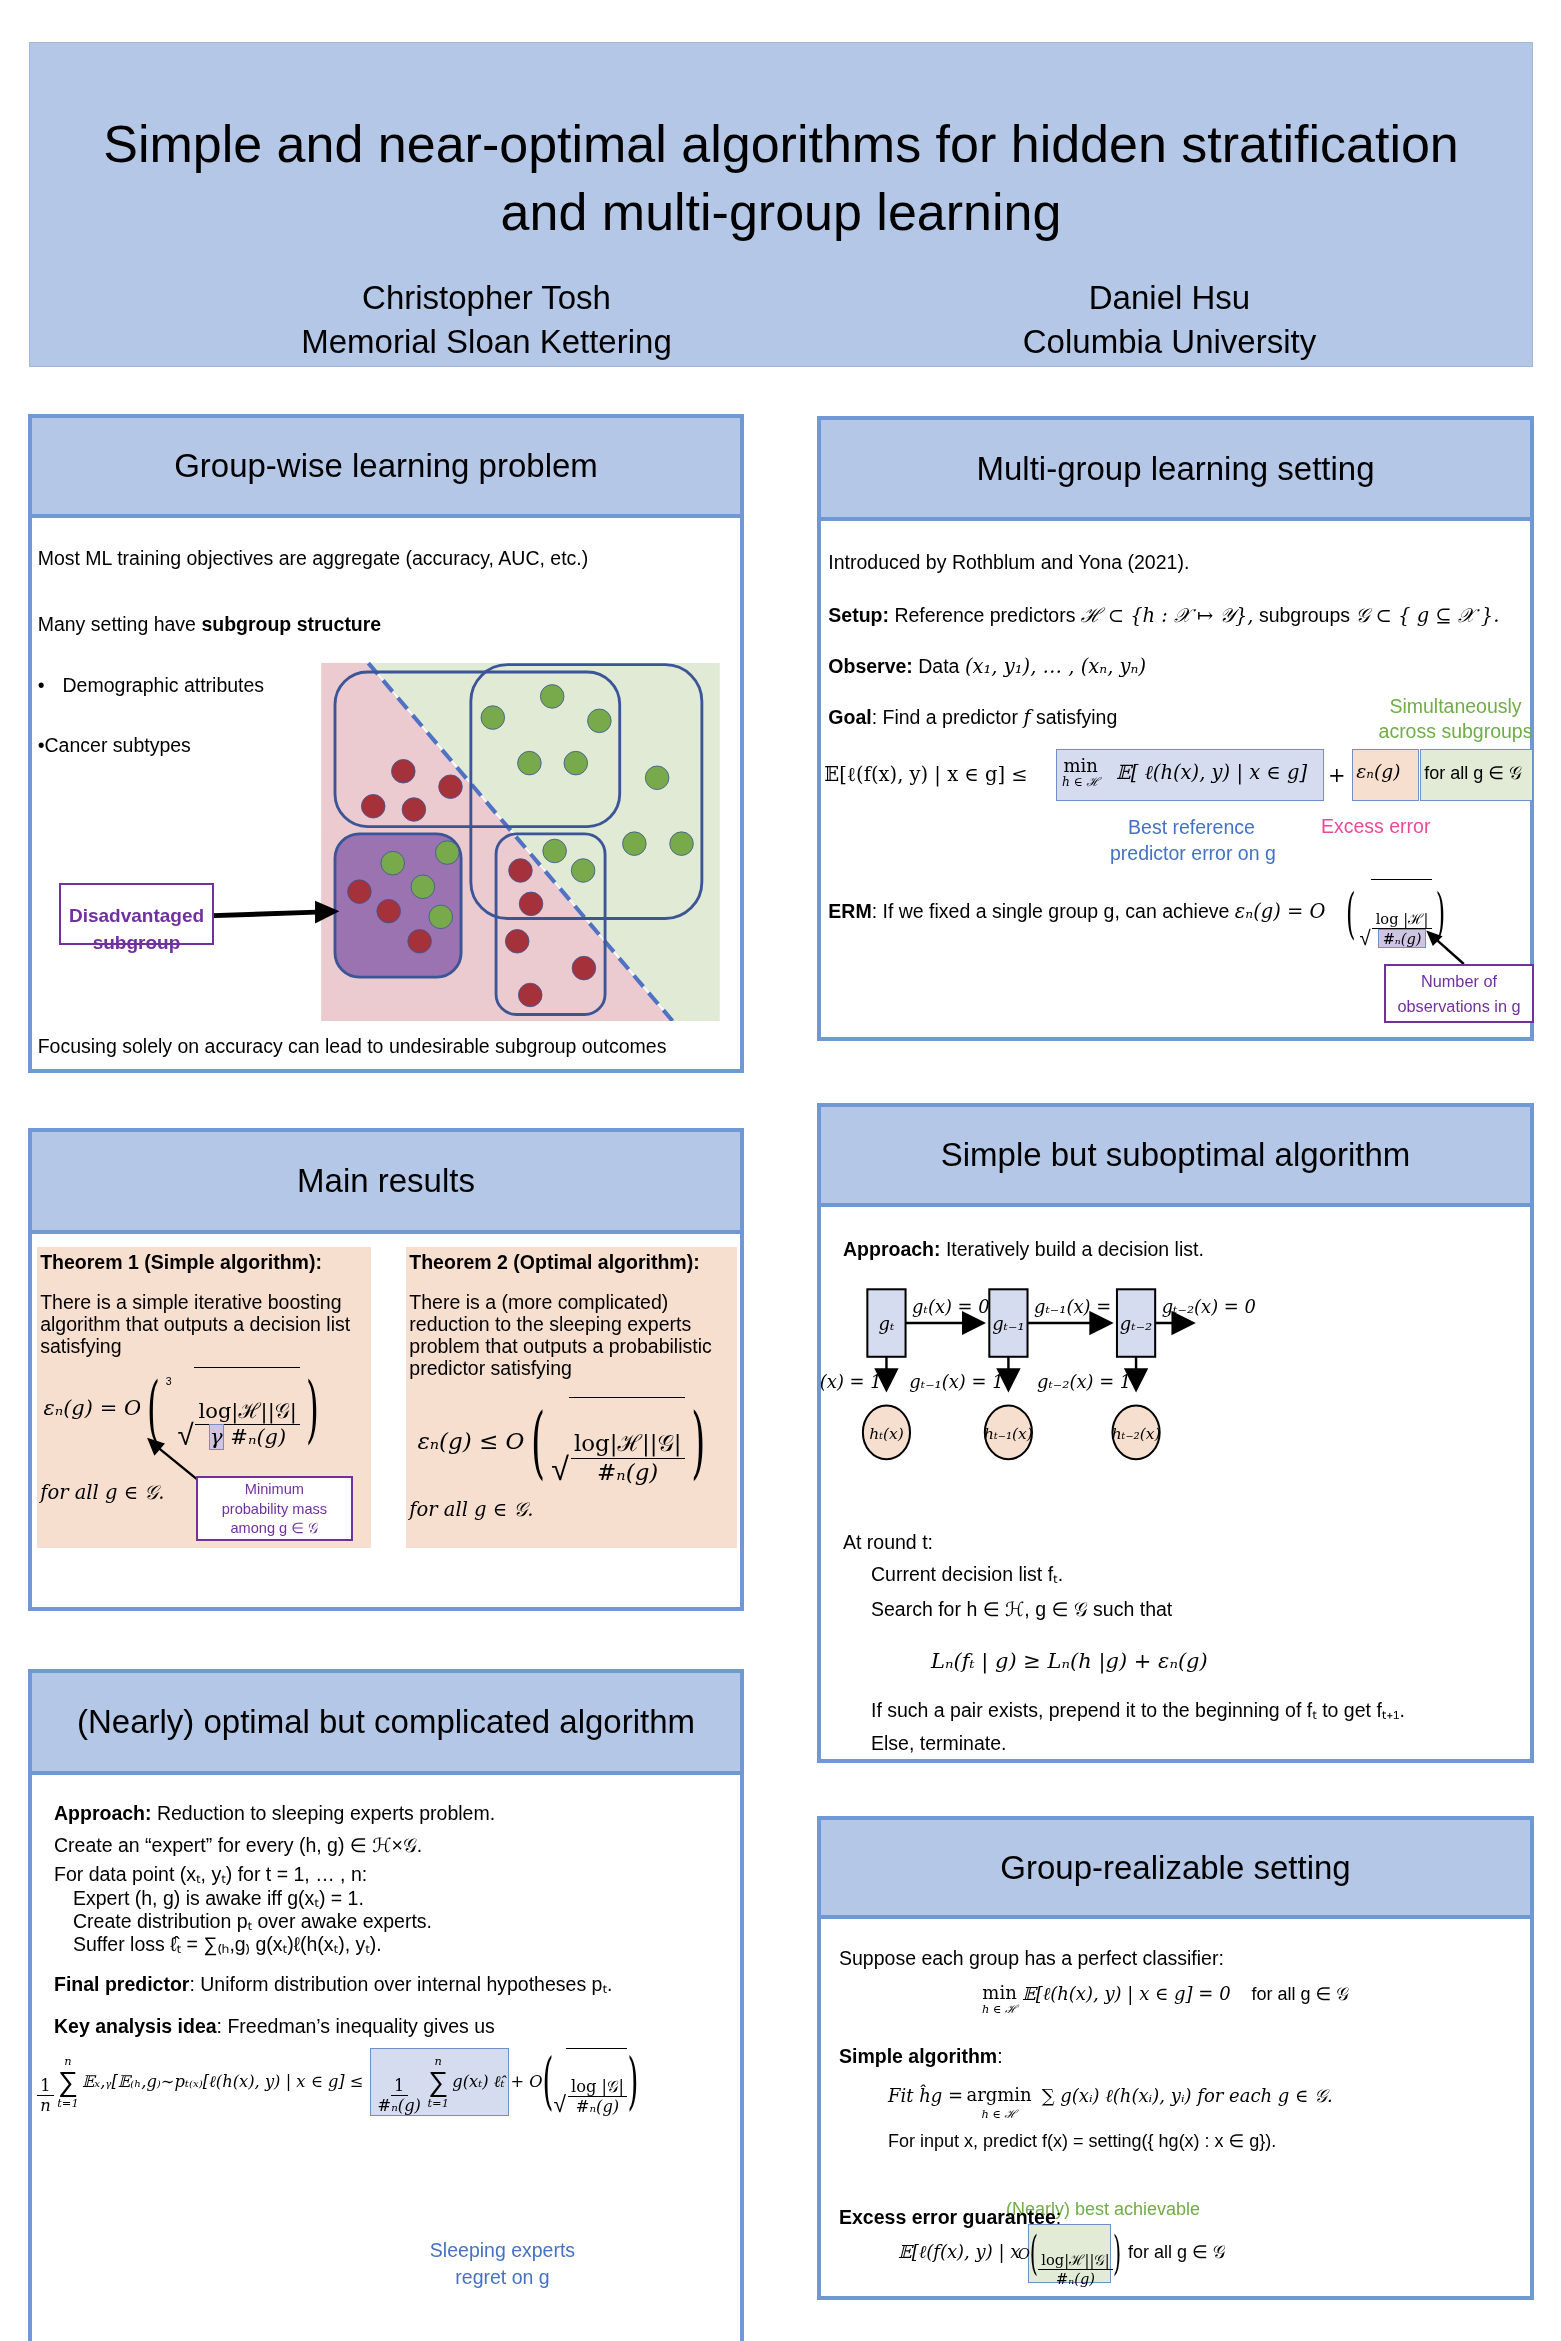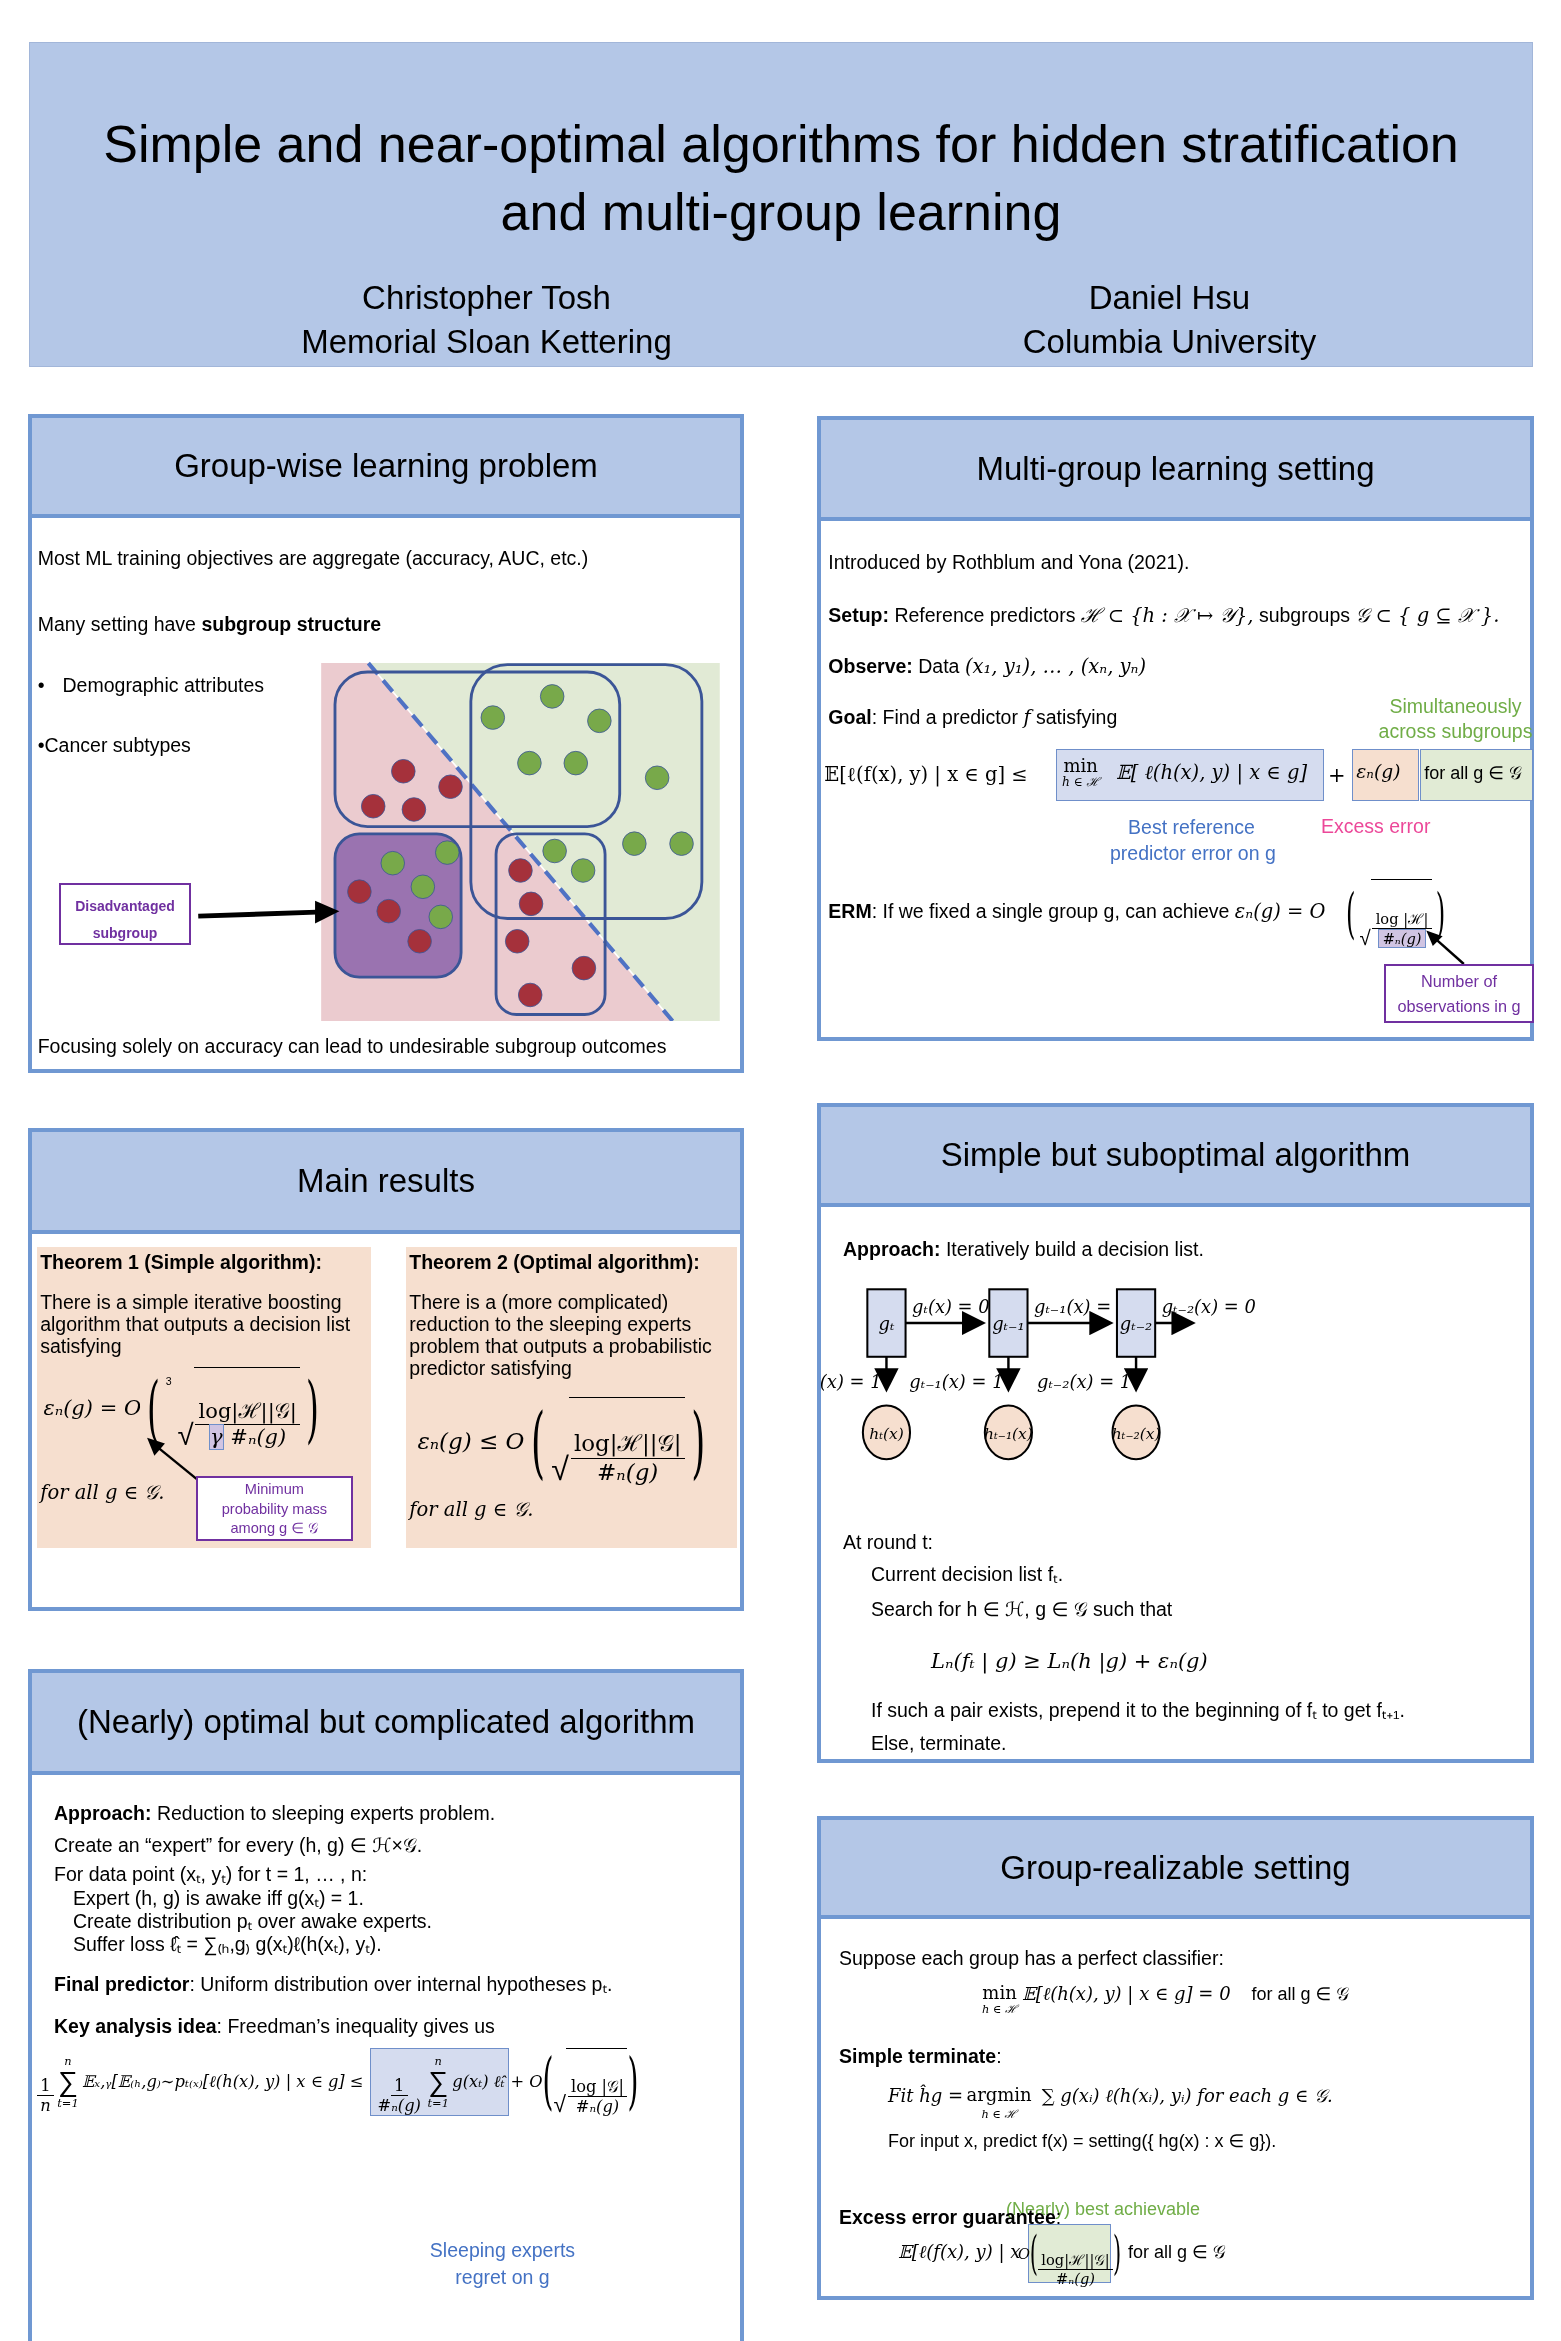--- a/index.html
+++ b/index.html
@@ -99,21 +99,21 @@
         <circle cx="322" cy="260" r="14.5" fill="#78a94a" stroke="#3b5597" stroke-width="1"></circle>
         <circle cx="385" cy="227" r="14.5" fill="#78a94a" stroke="#3b5597" stroke-width="1"></circle>
         <circle cx="443" cy="227" r="14.5" fill="#78a94a" stroke="#3b5597" stroke-width="1"></circle>
       </g>
 
   </svg>
   <svg class="abs" style="left:163px; top:472px;" width="146" height="41" viewBox="0 0 180 50">
     <line x1="4" y1="32" x2="150" y2="27" stroke="#000" stroke-width="6"></line>
     <polygon points="148,13 178,26 148,41" fill="#000"></polygon>
   </svg>
-  <div class="callout" style="left:27px; top:465px; width:132px; height:62px; font-size:14px; line-height:27px; font-weight:bold; padding-top:8px;">
+  <div class="callout" style="left:27px; top:465px; width:155px; height:62px; font-size:19px; line-height:27px; font-weight:bold; padding-top:17px;">
     <div>Disadvantaged</div>
     <div>subgroup</div>
   </div>
   <div class="txt" style="left:5.7px; top:616px;">Focusing solely on accuracy can lead to undesirable subgroup outcomes</div>
 </div>
 
 <div class="panel" style="left:817px; top:416px; width:717px; height:625px;">
   <div class="panel-head" style="height:97px;">Multi-group learning setting</div>
   <div class="txt" style="left:7.3px; top:130px;">Introduced by Rothblum and Yona (2021).</div>
   <div class="txt" style="left:7.3px; top:183px;"><b>Setup:</b><span> Reference predictors </span><span class="m">ℋ ⊂ {h : 𝒳 ↦ 𝒴},</span><span> subgroups </span><span class="m">𝒢 ⊂ { g ⊆ 𝒳 }.</span></div>
@@ -316,21 +316,21 @@
   <div class="panel-head" style="height:95px;">Group-realizable setting</div>
   <div class="txt" style="left:18px; top:126px;">Suppose each group has a perfect classifier:</div>
   <div class="abs" style="left:161px; top:165px; font-size:18px; white-space:nowrap; display:flex; align-items:flex-start;">
     <span style="display:inline-flex; flex-direction:column; align-items:center; line-height:16.3px;">
         <span class="mr">min</span>
         <span class="m" style="font-size:11.4px;">h ∈ ℋ</span>
       </span>
     <span class="m" style="margin-left:4.9px; margin-top:-1.6px;">𝔼[ℓ(h(x), y) | x ∈ g] = 0</span>
     <span style="margin-left:21px; margin-top:-1.6px;">for all  g ∈ 𝒢</span>
   </div>
-  <div class="txt" style="left:18px; top:224px;"><b>Simple terminate</b><span>:</span></div>
+  <div class="txt" style="left:18px; top:224px;"><b>Simple algorithm</b><span>:</span></div>
   <div class="abs" style="left:67px; top:265px; font-size:18px; white-space:nowrap; display:flex; align-items:flex-start;">
     <span class="m">Fit ĥg = </span>
     <span style="display:inline-flex; flex-direction:column; align-items:center; line-height:19.5px; margin-left:3.3px;">
         <span class="mr">argmin</span>
         <span class="m" style="font-size:11.4px;">h ∈ ℋ</span>
       </span>
     <span class="m" style="margin-left:10px;">∑ g(xᵢ) ℓ(h(xᵢ), yᵢ)  for each g ∈ 𝒢.</span>
   </div>
   <div class="txt" style="left:67px; top:309px; font-size:18px;">For input x, predict f(x) =  setting({ hg(x) : x ∈ g}).</div>
   <div class="txt green-t" style="left:185px; top:377px; font-size:18px;">(Nearly) best achievable</div>

